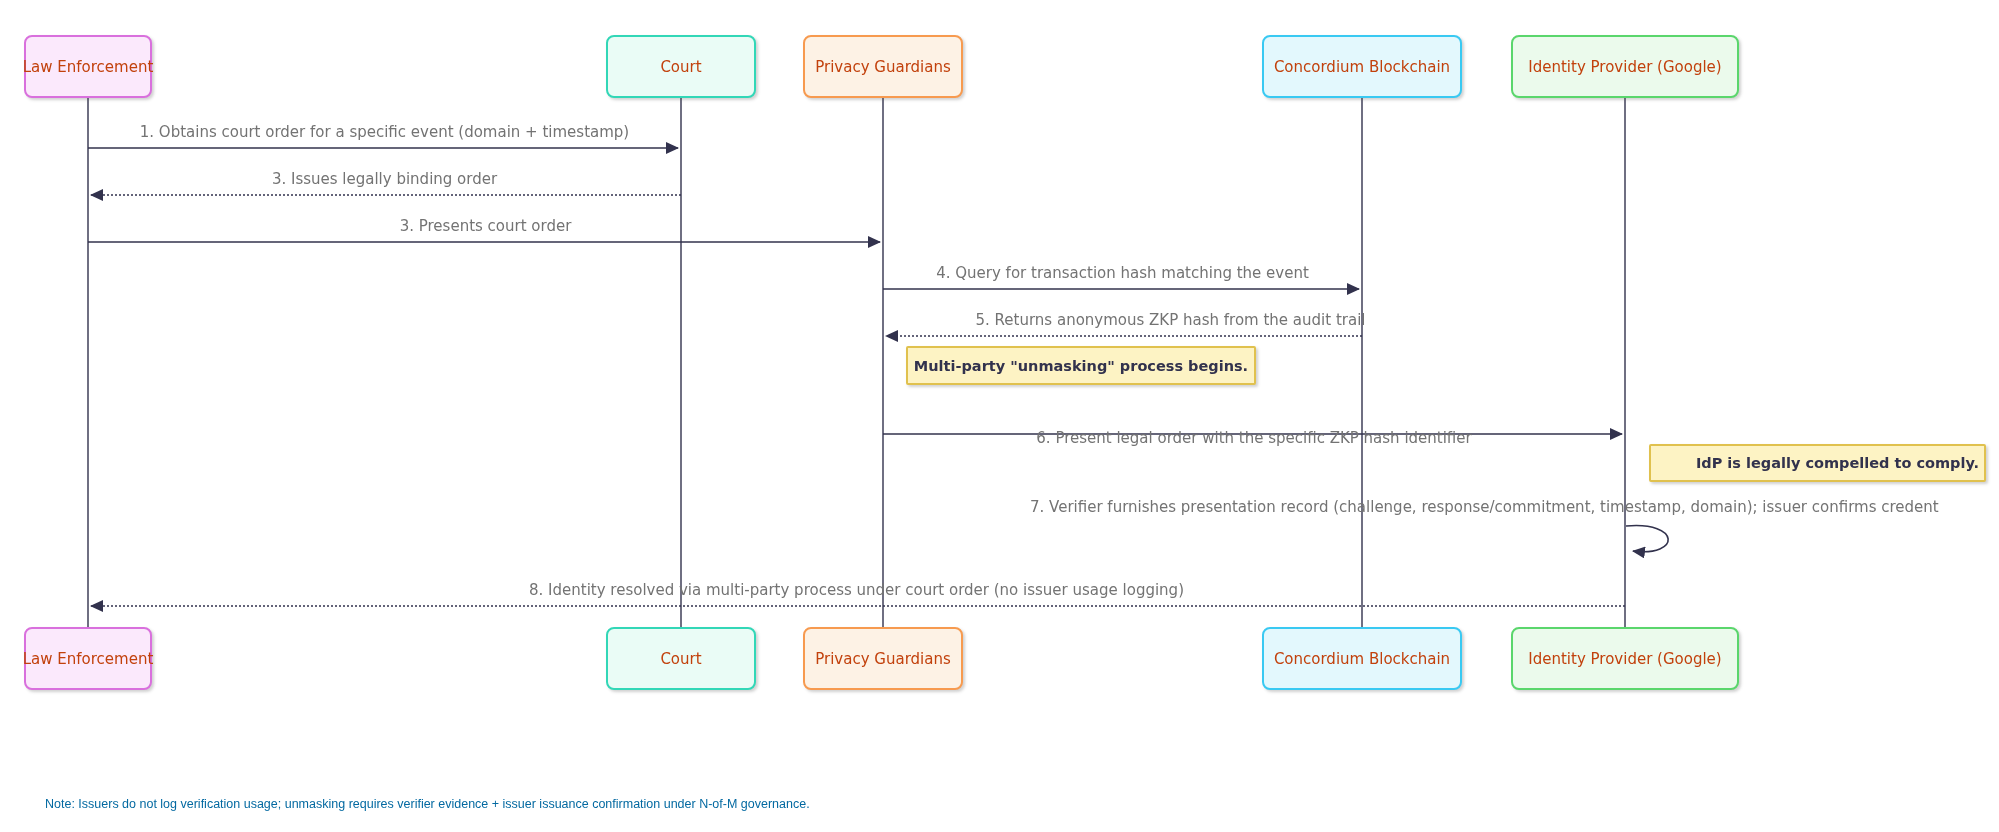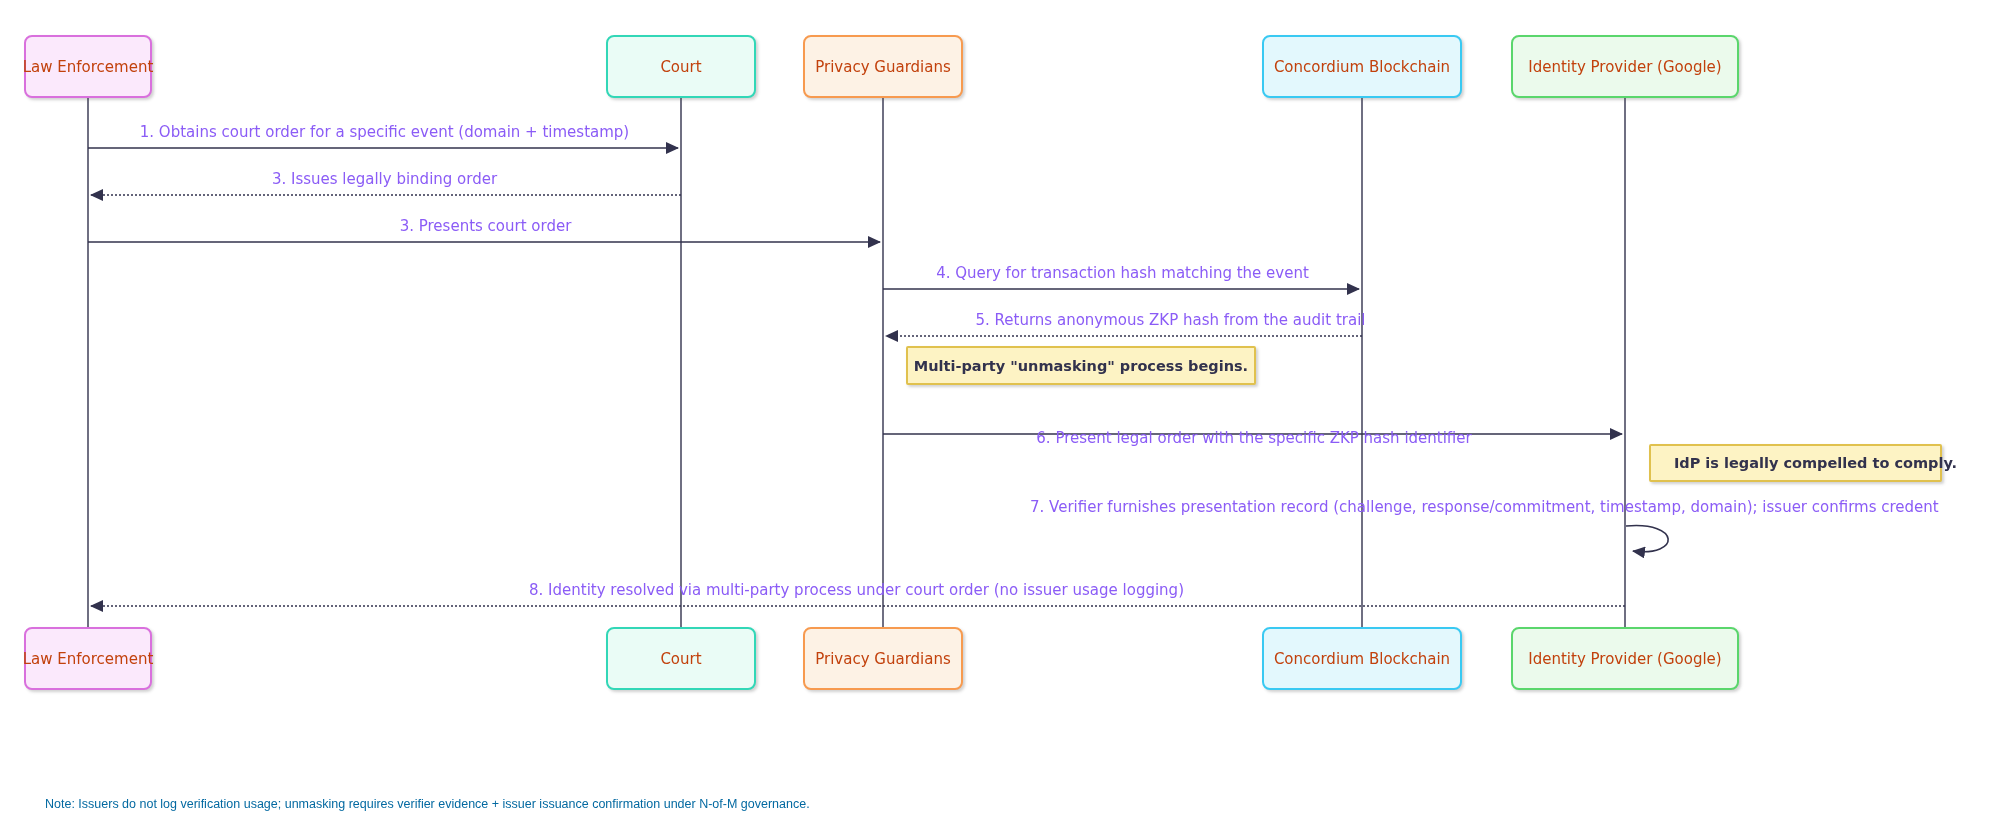--- a/index.html
+++ b/index.html
@@ -10,21 +10,21 @@
   #wires{position:absolute;left:0;top:0;width:1999px;height:832px;}
   .actor-box{
     position:absolute;height:60px;border:2px solid #999;border-radius:8px;
     display:flex;align-items:center;justify-content:center;
     font-size:15px;white-space:nowrap;color:#c2410c;
     box-shadow:2px 2px 3px rgba(90,90,90,0.28);
     box-sizing:border-box;
   }
   .msg-label{
     position:absolute;height:20px;line-height:20px;font-size:15px;
-    white-space:nowrap;color:#8b5cf6;transform:translateX(-50%);
+    white-space:nowrap;color:#737373;transform:translateX(-50%);
   }
   .msg-label.self{transform:none;}
   .note-box{
     position:absolute;border:2px solid #e0c14e;background:#fdf3c4;border-radius:2px;
     display:flex;align-items:center;justify-content:center;
     font-size:14.5px;font-weight:bold;white-space:nowrap;color:#32324d;
     box-shadow:2px 2px 3px rgba(90,90,90,0.28);
     box-sizing:border-box;
   }
   .footer-note{
@@ -79,17 +79,17 @@
       <div class="actor-box" style="left: 606px; top: 627px; width: 150px; height: 63px; background: rgb(234, 252, 246); border-color: rgb(50, 215, 183);">Court</div>
       <div class="actor-box" style="left: 803px; top: 35px; width: 160px; height: 63px; background: rgb(253, 242, 229); border-color: rgb(247, 154, 79);">Privacy Guardians</div>
       <div class="actor-box" style="left: 803px; top: 627px; width: 160px; height: 63px; background: rgb(253, 242, 229); border-color: rgb(247, 154, 79);">Privacy Guardians</div>
       <div class="actor-box" style="left: 1262px; top: 35px; width: 200px; height: 63px; background: rgb(227, 248, 253); border-color: rgb(57, 201, 242);">Concordium Blockchain</div>
       <div class="actor-box" style="left: 1262px; top: 627px; width: 200px; height: 63px; background: rgb(227, 248, 253); border-color: rgb(57, 201, 242);">Concordium Blockchain</div>
       <div class="actor-box" style="left: 1511px; top: 35px; width: 228px; height: 63px; background: rgb(235, 250, 236); border-color: rgb(90, 214, 108);">Identity Provider (Google)</div>
       <div class="actor-box" style="left: 1511px; top: 627px; width: 228px; height: 63px; background: rgb(235, 250, 236); border-color: rgb(90, 214, 108);">Identity Provider (Google)</div>
     </div>
   <div id="notes">
       <div class="note-box" style="left: 906px; top: 346px; width: 350px; height: 39px; background: rgb(253, 243, 196); border-color: rgb(224, 193, 78);">Multi-party "unmasking" process begins.</div>
-      <div class="note-box" style="left: 1649px; top: 444px; width: 293px; height: 38px; background: rgb(253, 243, 196); border-color: rgb(224, 193, 78); padding-left: 40px;">IdP is legally compelled to comply.</div>
+      <div class="note-box" style="left: 1649px; top: 444px; width: 337px; height: 38px; background: rgb(253, 243, 196); border-color: rgb(224, 193, 78); padding-left: 40px;">IdP is legally compelled to comply.</div>
     </div>
 
   <div class="footer-note">Note: Issuers do not log verification usage; unmasking requires verifier evidence + issuer issuance confirmation under N-of-M governance.</div>
 </div>
 
 </body></html>

